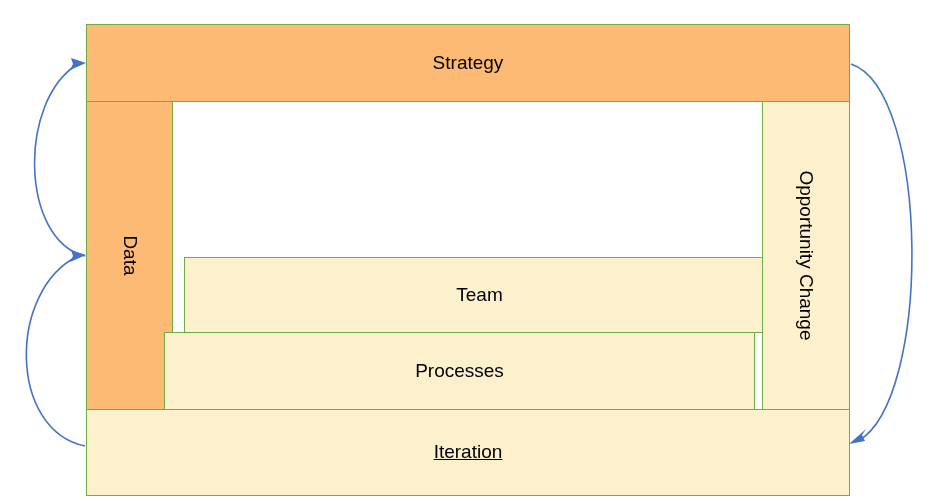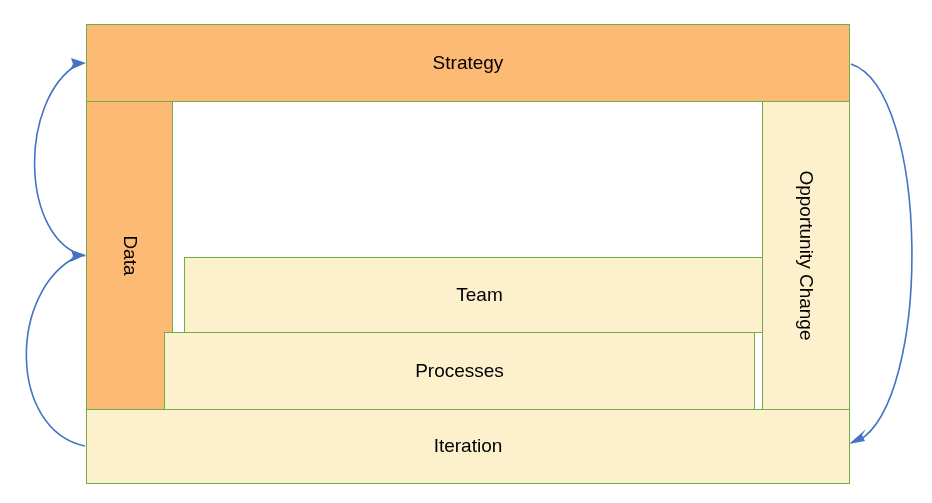--- a/index.html
+++ b/index.html
@@ -64,21 +64,21 @@
   #box-team {
     left: 172px; top: 257px;  width: 591px;  height: 76px; margin-left: 12px;
   }
   #box-processes {
     left: 164px; top: 332px;  width: 591px;  height: 78px;
   }
   #box-opportunity-change {
     left: 762px; top: 101px;  width: 88px;   height: 309px;
   }
   #box-iteration {
-    left: 86px;  top: 409px;  width: 764px;  height: 75px;
+    left: 86px;  top: 409px;  width: 764px;  height: 87px; text-decoration: underline;
   }
 
   
   #arrow-layer {
     position: absolute;
     left: 0; top: 0;
     width: 932px;
     height: 503px;
     pointer-events: none;
   }

